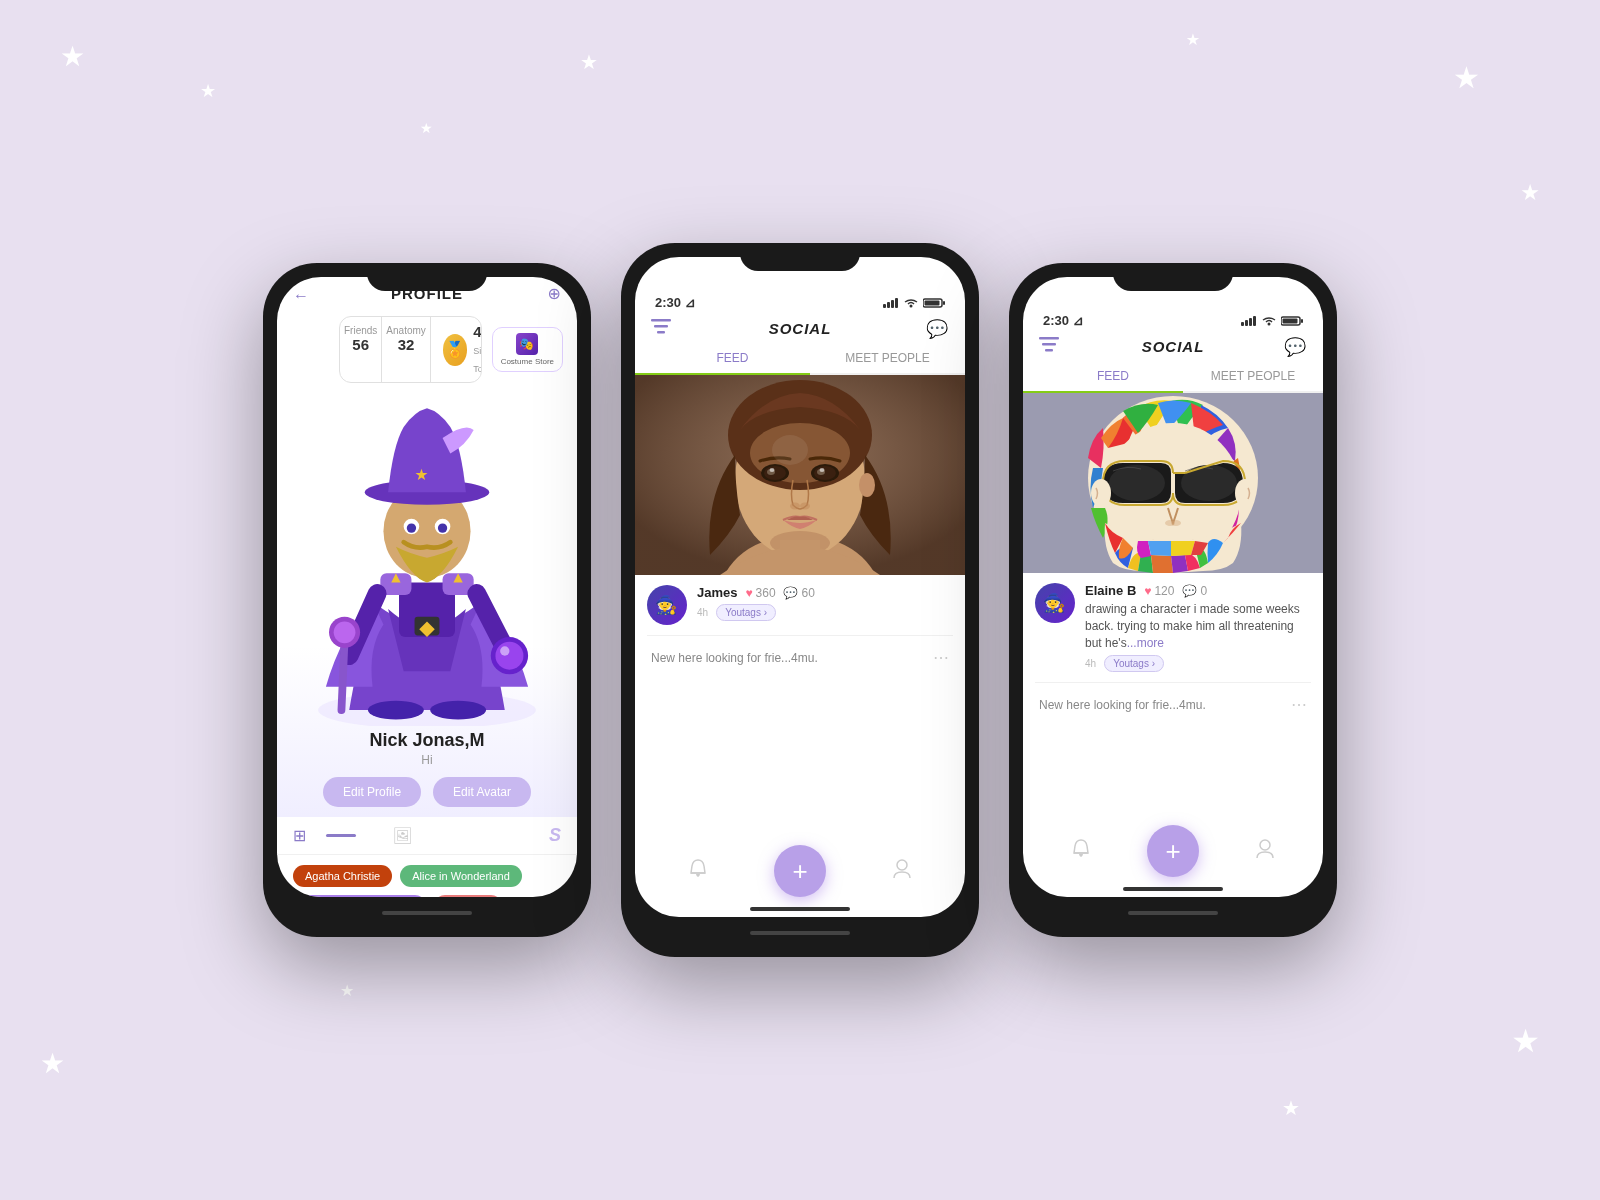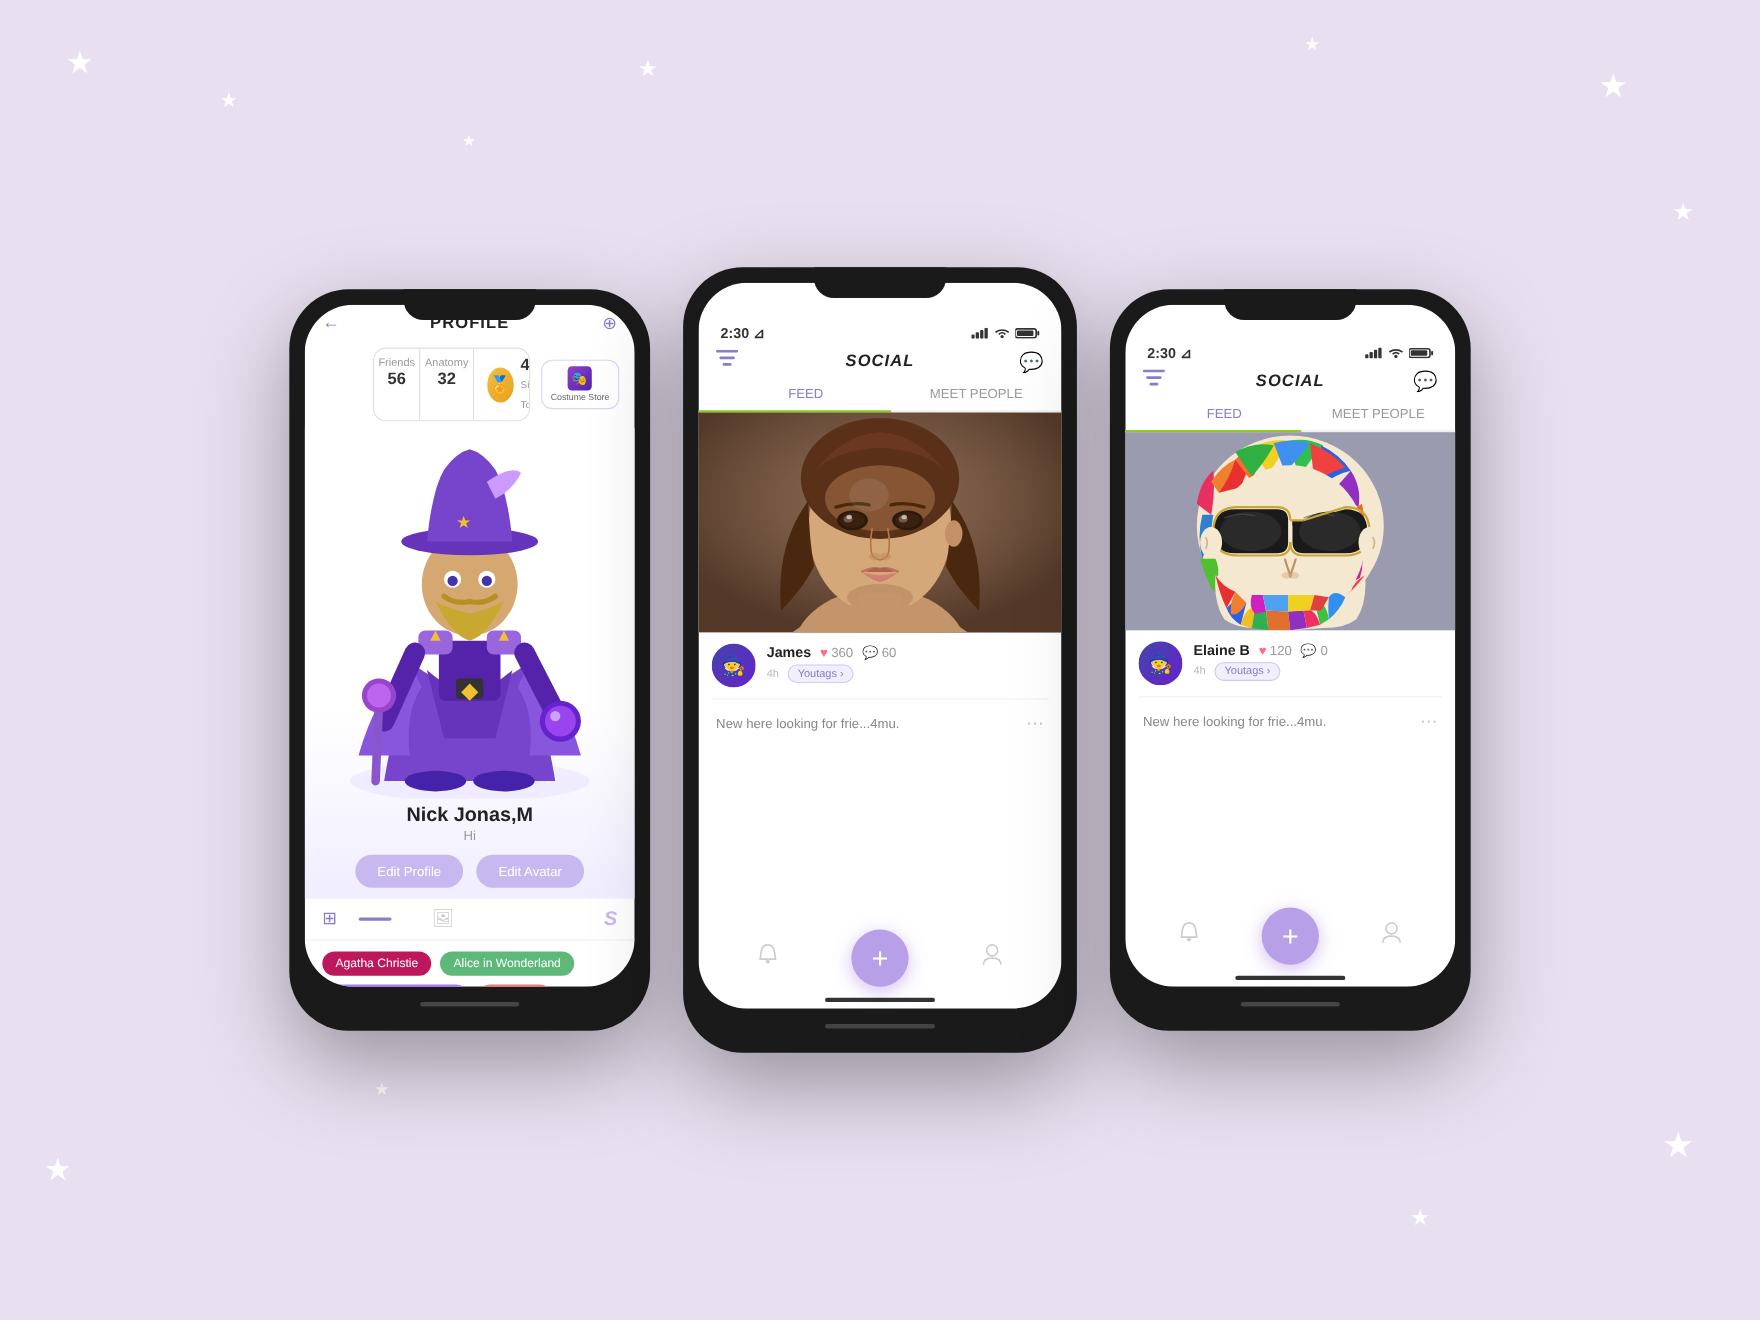--- a/index.html
+++ b/index.html
@@ -290,21 +290,21 @@
     }
 
     .tag {
       border-radius: 20px;
       padding: 5px 12px;
       font-size: 11px;
       font-weight: 500;
       color: white;
     }
 
-    .tag-purple { background: #be185d; }
+    .tag-purple { background: #c2410c; }
     .tag-green { background: #5db87a; }
     .tag-lavender { background: #a87de8; }
     .tag-pink { background: #e87a7a; }
 
     
     .social-screen {
       height: 100%;
       background: white;
       display: flex;
       flex-direction: column;
@@ -968,20 +968,23 @@
               <span class="poster-name">Elaine B</span>
               <span class="post-stat">
                 <span class="heart-icon">♥</span>
                 <span>120</span>
               </span>
               <span class="post-stat">
                 <span class="comment-icon">💬</span>
                 <span>0</span>
               </span>
             </div>
+            <div class="post-text">
+              <span>drawing a character i made some weeks back. trying to make him all threatening but he's</span><span style="color:#8b7bc8;">...more</span>
+            </div>
             <div class="post-meta">
               <span class="post-time">4h</span>
               <span class="youtags-btn">Youtags ›</span>
             </div>
           </div>
         </div>
 
         <div class="separator"></div>
 
         <div class="preview-post">

